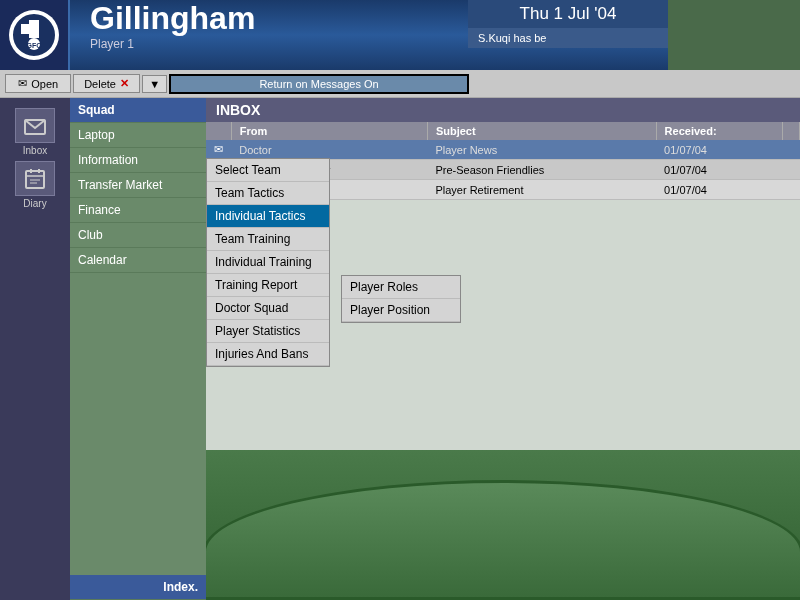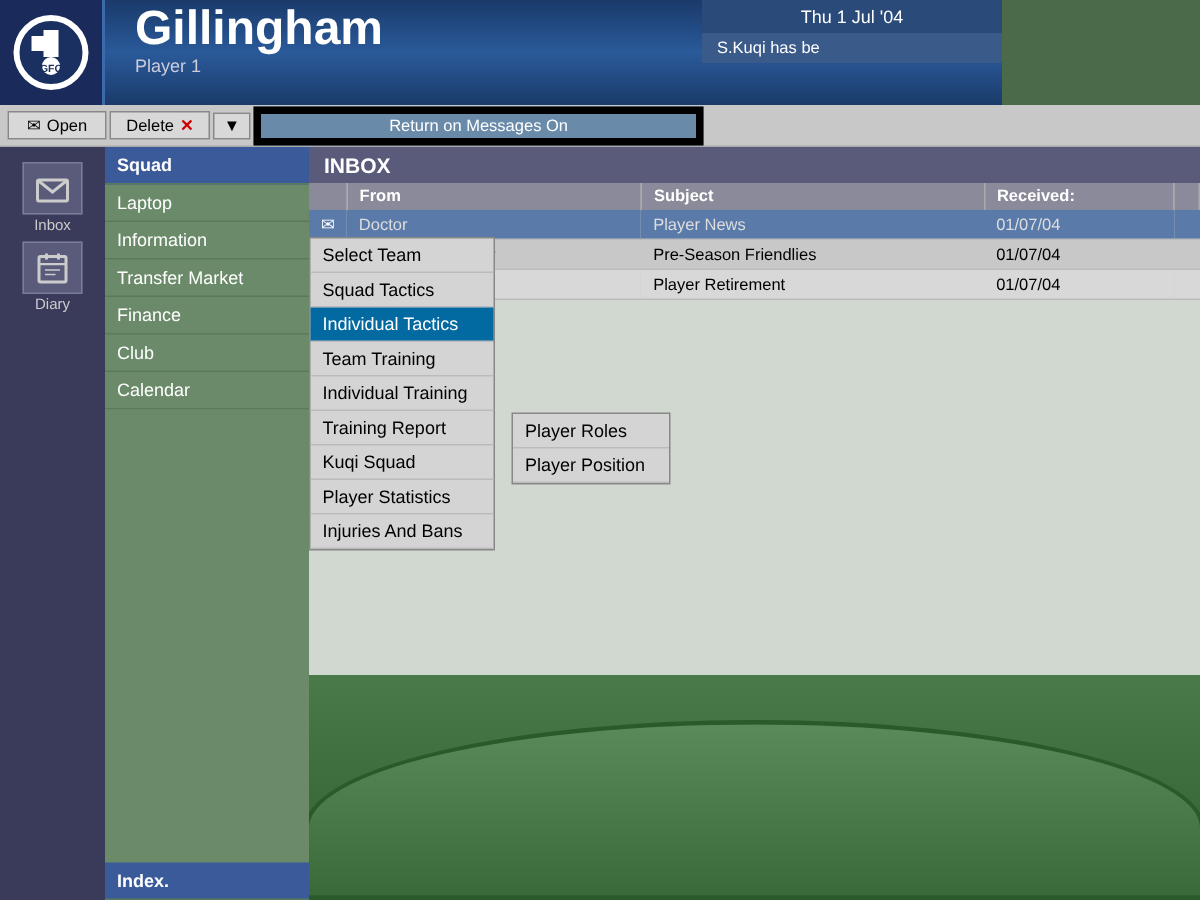--- a/index.html
+++ b/index.html
@@ -6,30 +6,30 @@
     body { width: 800px; height: 600px; overflow: hidden; font-family: Arial, sans-serif; font-size: 12px; background: #4a6a4a; }
 
     
     .header { width: 668px; height: 70px; background: linear-gradient(180deg, #1a3a6a 0%, #2a5a9a 50%, #1a3a6a 100%); display: flex; align-items: flex-start; position: relative; }
     .header-logo { width: 70px; height: 70px; background: #1a2a5a; display: flex; align-items: center; justify-content: center; border-right: 2px solid #3a6aaa; }
     .logo-circle { width: 50px; height: 50px; border-radius: 50%; background: #fff; display: flex; align-items: center; justify-content: center; font-size: 8px; color: #1a3a6a; font-weight: bold; text-align: center; }
     .header-title { padding-left: 20px; flex: 1; }
     .header-title .club-name { font-size: 32px; color: #fff; font-weight: bold; }
     .header-title .player-name { font-size: 12px; color: #ccd; }
     .header-right { position: absolute; right: 0; top: 0; width: 200px; }
-    .header-date { background: #2a4a7a; color: #fff; padding: 4px 10px; text-align: center; font-size: 12px; }
+    .header-date { background: #2a4a7a; color: #fff; padding: 4px 10px; text-align: center; font-size: 17px; }
     .header-ticker { background: #3a5a8a; color: #fff; padding: 4px 10px; font-size: 11px; overflow: hidden; white-space: nowrap; }
 
     
     .toolbar { width: 800px; height: 28px; background: #c8c8c8; display: flex; align-items: center; gap: 2px; padding: 2px 5px; border-bottom: 1px solid #aaa; }
     .btn-open { background: #d8d8d8; border: 1px solid #888; padding: 2px 12px; cursor: pointer; font-size: 11px; display: flex; align-items: center; gap: 4px; }
     .btn-delete { background: #d8d8d8; border: 1px solid #888; padding: 2px 10px; cursor: pointer; font-size: 11px; display: flex; align-items: center; gap: 4px; }
     .close-x { color: #cc0000; font-weight: bold; }
     .msg-dropdown { background: #d8d8d8; border: 1px solid #888; padding: 2px 6px; cursor: pointer; font-size: 11px; }
-    .msg-btn { background: #6a8aaa; color: #fff; border: 5px solid #000000; padding: 2px 20px; cursor: pointer; font-size: 11px; flex: 1; max-width: 300px; }
+    .msg-btn { background: #6a8aaa; color: #fff; border: 2px solid #000000; padding: 2px 20px; cursor: pointer; font-size: 11px; flex: 1; max-width: 300px; }
 
     
     .main { display: flex; width: 800px; height: 502px; }
 
     
     .sidebar { width: 70px; background: #3a3a5a; display: flex; flex-direction: column; align-items: center; padding-top: 10px; gap: 5px; }
     .sidebar-icon { width: 50px; display: flex; flex-direction: column; align-items: center; cursor: pointer; }
     .sidebar-icon .icon-box { width: 40px; height: 35px; background: #5a5a7a; border: 1px solid #7a7a9a; display: flex; align-items: center; justify-content: center; font-size: 18px; color: #ccc; }
     .sidebar-icon .icon-label { color: #ccc; font-size: 10px; margin-top: 2px; }
 
@@ -48,21 +48,21 @@
     .inbox-table th { background: #8a8a9a; color: #fff; padding: 3px 8px; text-align: left; font-size: 11px; border-right: 1px solid #aaa; }
     .inbox-table td { padding: 3px 8px; font-size: 11px; border-bottom: 1px solid #bbb; background: #d8d8d8; }
     .inbox-table tr.selected td { background: #5a7aaa; color: #fff; }
     .inbox-table tr:nth-child(2) td { background: #c8c8c8; }
 
     
     .dropdown-overlay { position: absolute; top: 60px; left: 0; z-index: 100; }
     .dropdown-menu { background: #d4d4d4; border: 1px solid #888; width: 124px; }
     .dropdown-item { padding: 4px 8px; font-size: 12px; cursor: pointer; border-bottom: 1px solid #bbb; color: #000; }
     .dropdown-item.active { background: #0369a1; color: #fff; }
-    .dropdown-submenu { position: absolute; left: 135px; top: 117px; background: #d4d4d4; border: 1px solid #888; width: 106px; }
+    .dropdown-submenu { position: absolute; left: 135px; top: 117px; background: #d4d4d4; border: 1px solid #888; width: 120px; }
     .dropdown-submenu-item { padding: 4px 8px; font-size: 12px; cursor: pointer; border-bottom: 1px solid #bbb; color: #000; }
 
     
     .stadium-bg { position: absolute; bottom: 0; left: 0; right: 0; height: 150px; background: linear-gradient(180deg, #4a7a4a 0%, #3a6a3a 60%, #2a5a2a 100%); overflow: hidden; }
     .stadium-arch { position: absolute; bottom: 0; left: 50%; transform: translateX(-50%); width: 600px; height: 120px; border-radius: 50% 50% 0 0 / 60% 60% 0 0; background: linear-gradient(180deg, #5a8a5a 0%, #3a6a3a 100%); border: 3px solid #2a5a2a; }
   </style>
 </head>
 <body>
 
 <div class="header">
@@ -129,21 +129,21 @@
 
   <div class="nav-sidebar">
     <div class="nav-item active">Squad</div>
     <div class="nav-item">Laptop</div>
     <div class="nav-item">Information</div>
     <div class="nav-item">Transfer Market</div>
     <div class="nav-item">Finance</div>
     <div class="nav-item">Club</div>
     <div class="nav-item">Calendar</div>
     <div style="flex:1; background:#6a8a6a;"></div>
-    <div class="nav-item active" style="background:#3a5a9a; font-weight:bold;">Index.</div>
+    <div class="nav-item active" style="background:#3a5a9a; font-weight:bold;text-align:right;">Index.</div>
   </div>
 
   <div class="content">
 
     <div class="inbox-panel">
       <div class="inbox-title">INBOX</div>
       <div style="position:relative;">
         <table class="inbox-table">
           <thead>
             <tr>
@@ -177,26 +177,26 @@
               <td></td>
             </tr>
           </tbody>
         </table>
       </div>
     </div>
 
     <div class="dropdown-overlay">
       <div class="dropdown-menu">
         <div class="dropdown-item">Select Team</div>
-        <div class="dropdown-item">Squad Tactics</div>
+        <div class="dropdown-item">Team Tactics</div>
         <div class="dropdown-item active">Individual Tactics</div>
         <div class="dropdown-item">Team Training</div>
         <div class="dropdown-item">Individual Training</div>
         <div class="dropdown-item">Training Report</div>
-        <div class="dropdown-item">Kuqi Squad</div>
+        <div class="dropdown-item">Doctor Squad</div>
         <div class="dropdown-item">Player Statistics</div>
         <div class="dropdown-item">Injuries And Bans</div>
       </div>
 
       <div class="dropdown-submenu">
         <div class="dropdown-submenu-item">Player Roles</div>
         <div class="dropdown-submenu-item">Player Position</div>
       </div>
     </div>
 

